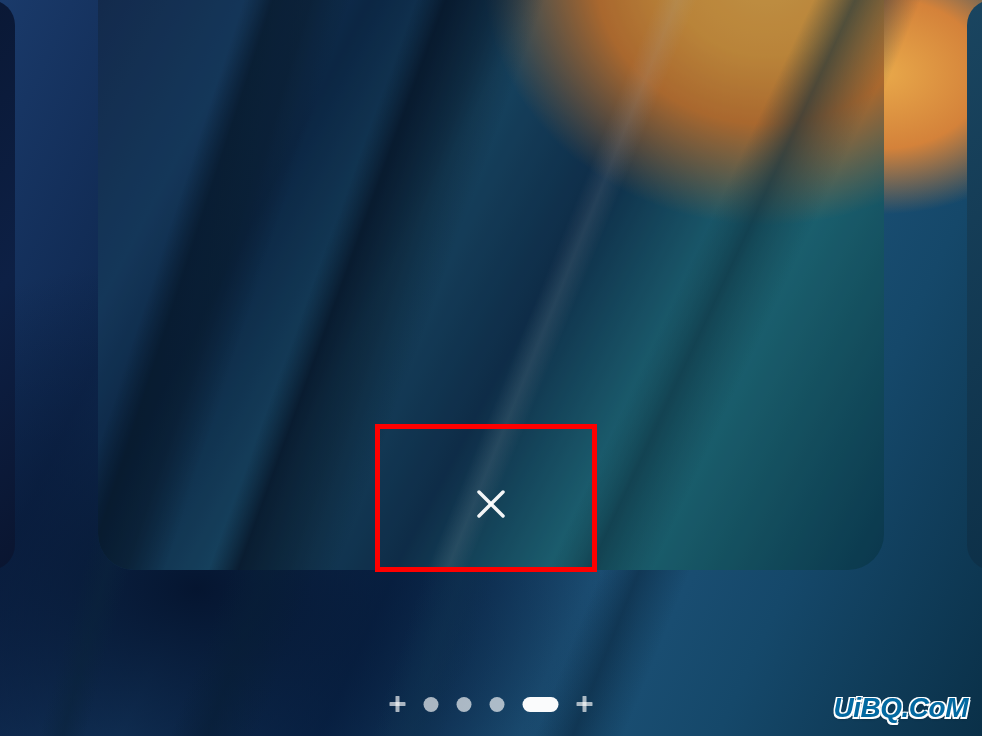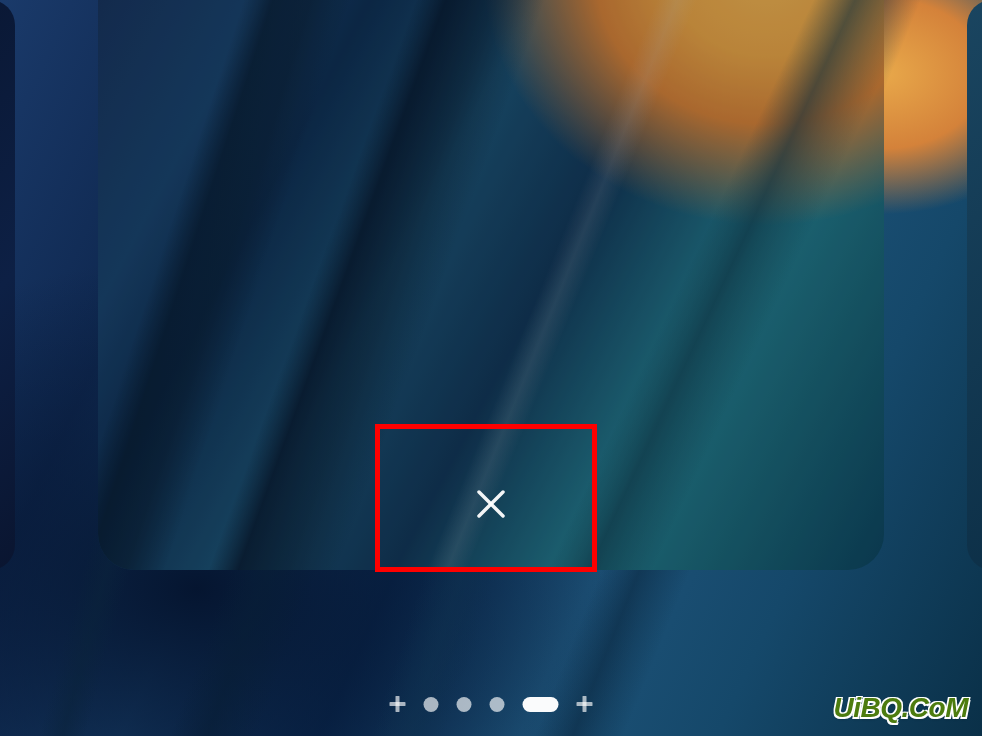--- a/index.html
+++ b/index.html
@@ -191,21 +191,21 @@
 
     .watermark {
       position: absolute;
       bottom: 12px;
       right: 14px;
       z-index: 30;
       font-size: 28px;
       font-weight: 900;
       font-style: italic;
       letter-spacing: -0.5px;
-      color: #4d7c0f;
+      color: #0369a1;
       text-shadow: 
         -1.5px -1.5px 0 #fff,
         1.5px -1.5px 0 #fff,
         -1.5px 1.5px 0 #fff,
         1.5px 1.5px 0 #fff,
         0 2px 3px rgba(0,0,0,0.3);
       font-family: Arial, sans-serif;
     }
   </style>
 </head>

